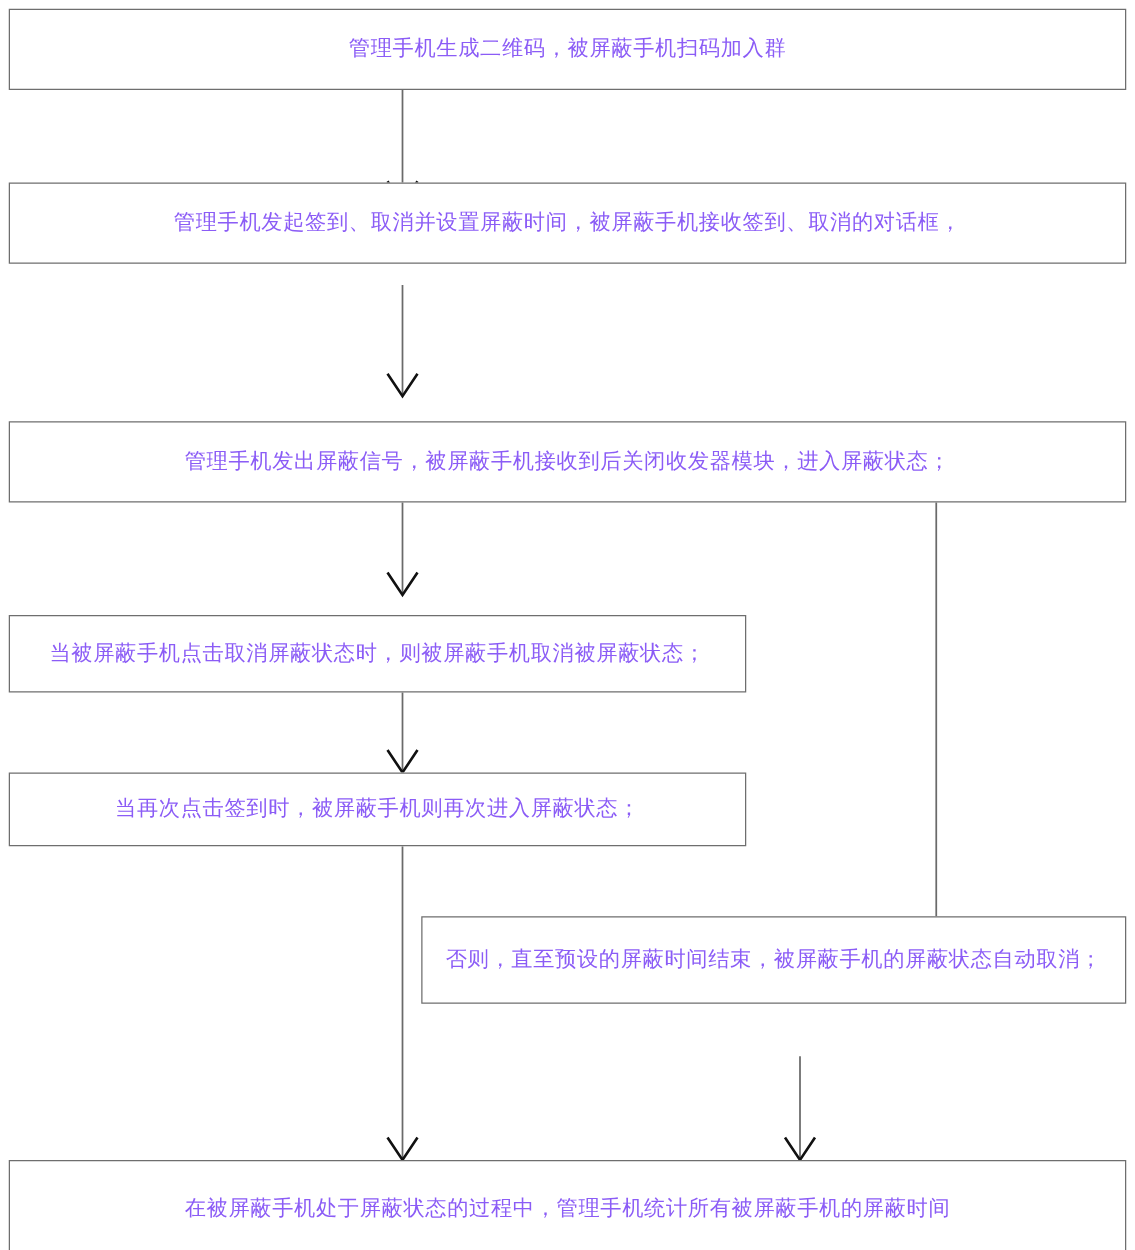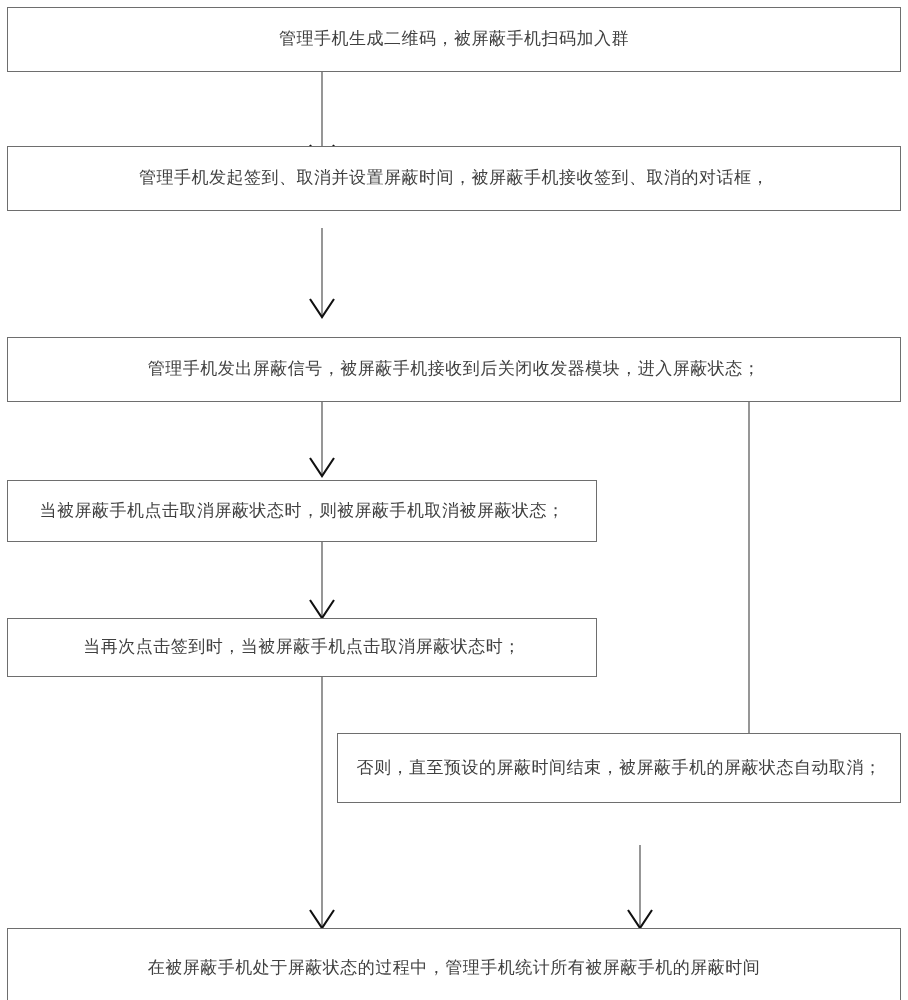--- a/index.html
+++ b/index.html
@@ -20,21 +20,21 @@
   }
   .node {
     position: absolute;
     box-sizing: border-box;
     border: 1px solid #6e6e6e;
     background: #ffffff;
     display: flex;
     align-items: center;
     justify-content: center;
     text-align: center;
-    color: #404040;
+    color: #8b5cf6;
     font-size: 17px;
     line-height: 1.35;
     letter-spacing: 0.5px;
     padding: 4px 12px;
     font-family: "Liberation Serif", "DejaVu Serif", serif;
     font-weight: 500;
   }
   .node-text {
     display: block;
     white-space: nowrap;
@@ -100,26 +100,26 @@
   </div>
 
   <div class="node" style="left: 7px; top: 146px; width: 894px; height: 65px;">
     <span class="node-text">管理手机发起签到、取消并设置屏蔽时间，被屏蔽手机接收签到、取消的对话框，</span>
   </div>
 
   <div class="node" style="left: 7px; top: 317px; width: 894px; height: 65px; margin-top: 20px;">
     <span class="node-text">管理手机发出屏蔽信号，被屏蔽手机接收到后关闭收发器模块，进入屏蔽状态；</span>
   </div>
 
-  <div class="node" style="left: 7px; top: 480px; width: 590px; height: 62px;">
+  <div class="node" style="left: 7px; top: 492px; width: 590px; height: 62px;">
     <span class="node-text">当被屏蔽手机点击取消屏蔽状态时，则被屏蔽手机取消被屏蔽状态；</span>
   </div>
 
   <div class="node" style="left: 7px; top: 618px; width: 590px; height: 59px;">
-    <span class="node-text">当再次点击签到时，当被屏蔽手机点击取消屏蔽状态时；</span>
+    <span class="node-text">当再次点击签到时，被屏蔽手机则再次进入屏蔽状态；</span>
   </div>
 
   <div class="node" style="left: 337px; top: 733px; width: 564px; height: 70px;">
     <span class="node-text">否则，直至预设的屏蔽时间结束，被屏蔽手机的屏蔽状态自动取消；</span>
   </div>
 
   <div class="node" style="left: 7px; top: 928px; width: 894px; height: 83px; font-family: Liberation Mono, monospace;">
     <span class="node-text">在被屏蔽手机处于屏蔽状态的过程中，管理手机统计所有被屏蔽手机的屏蔽时间</span>
   </div>
 

